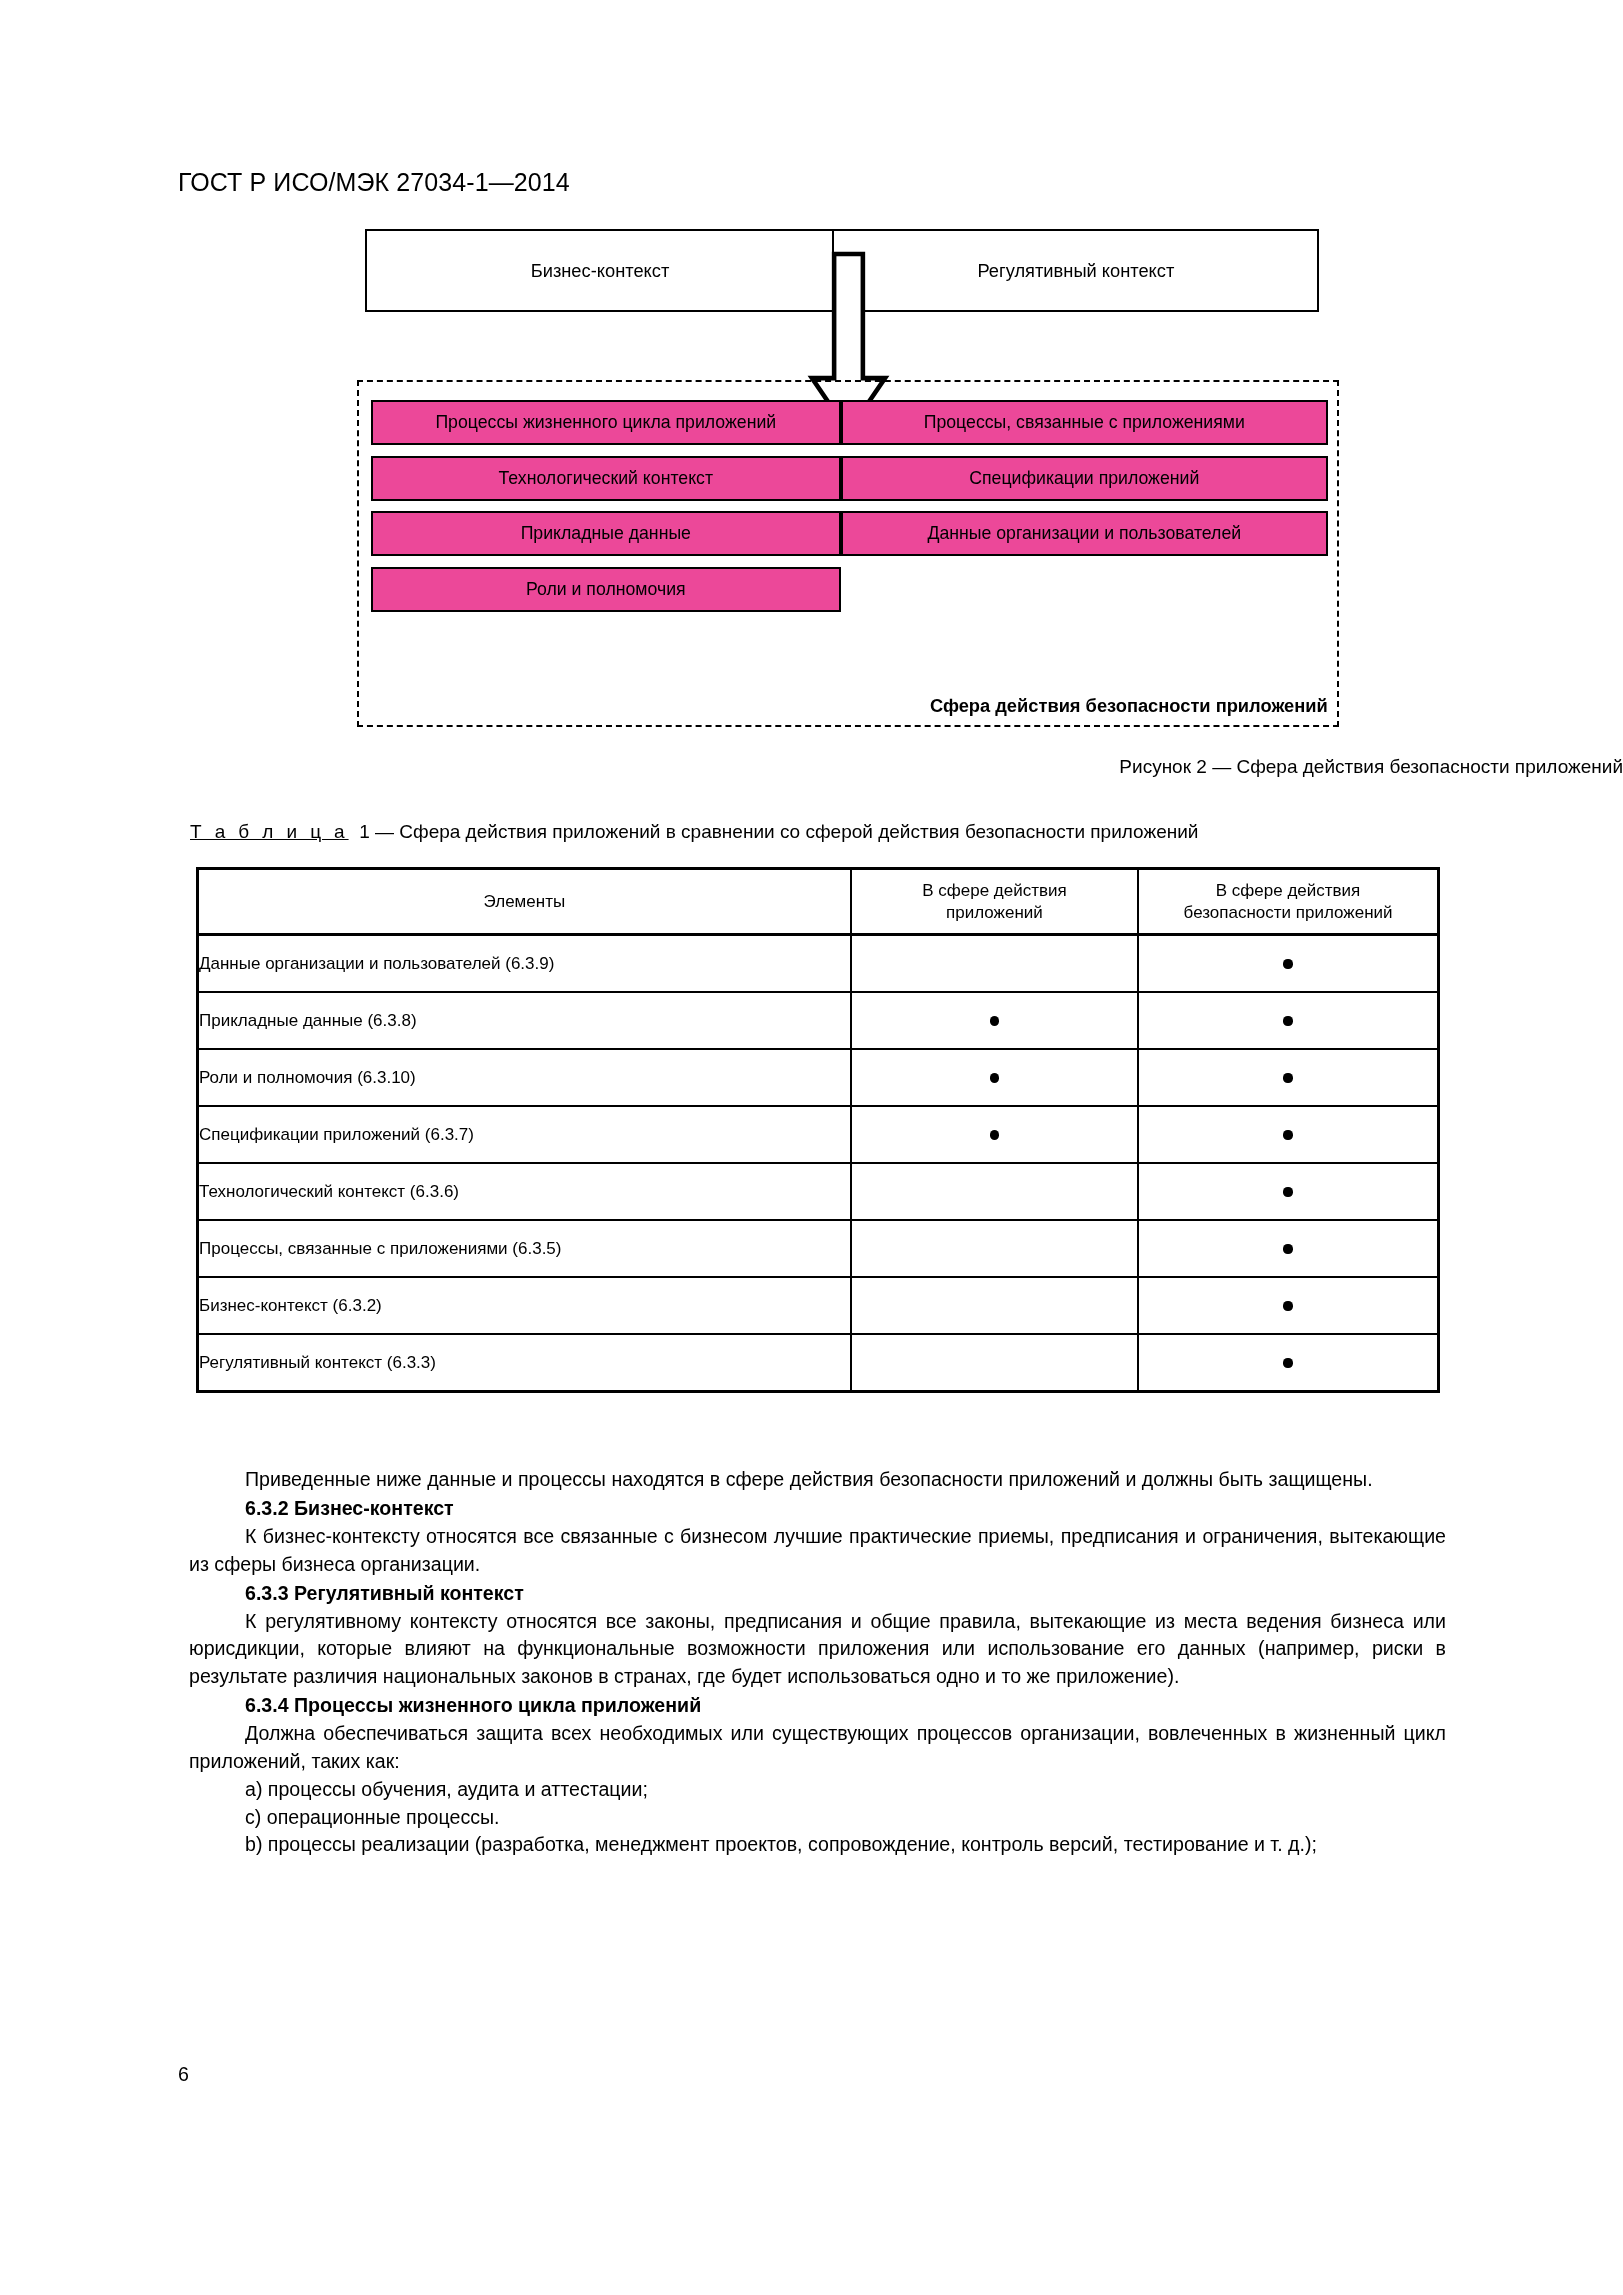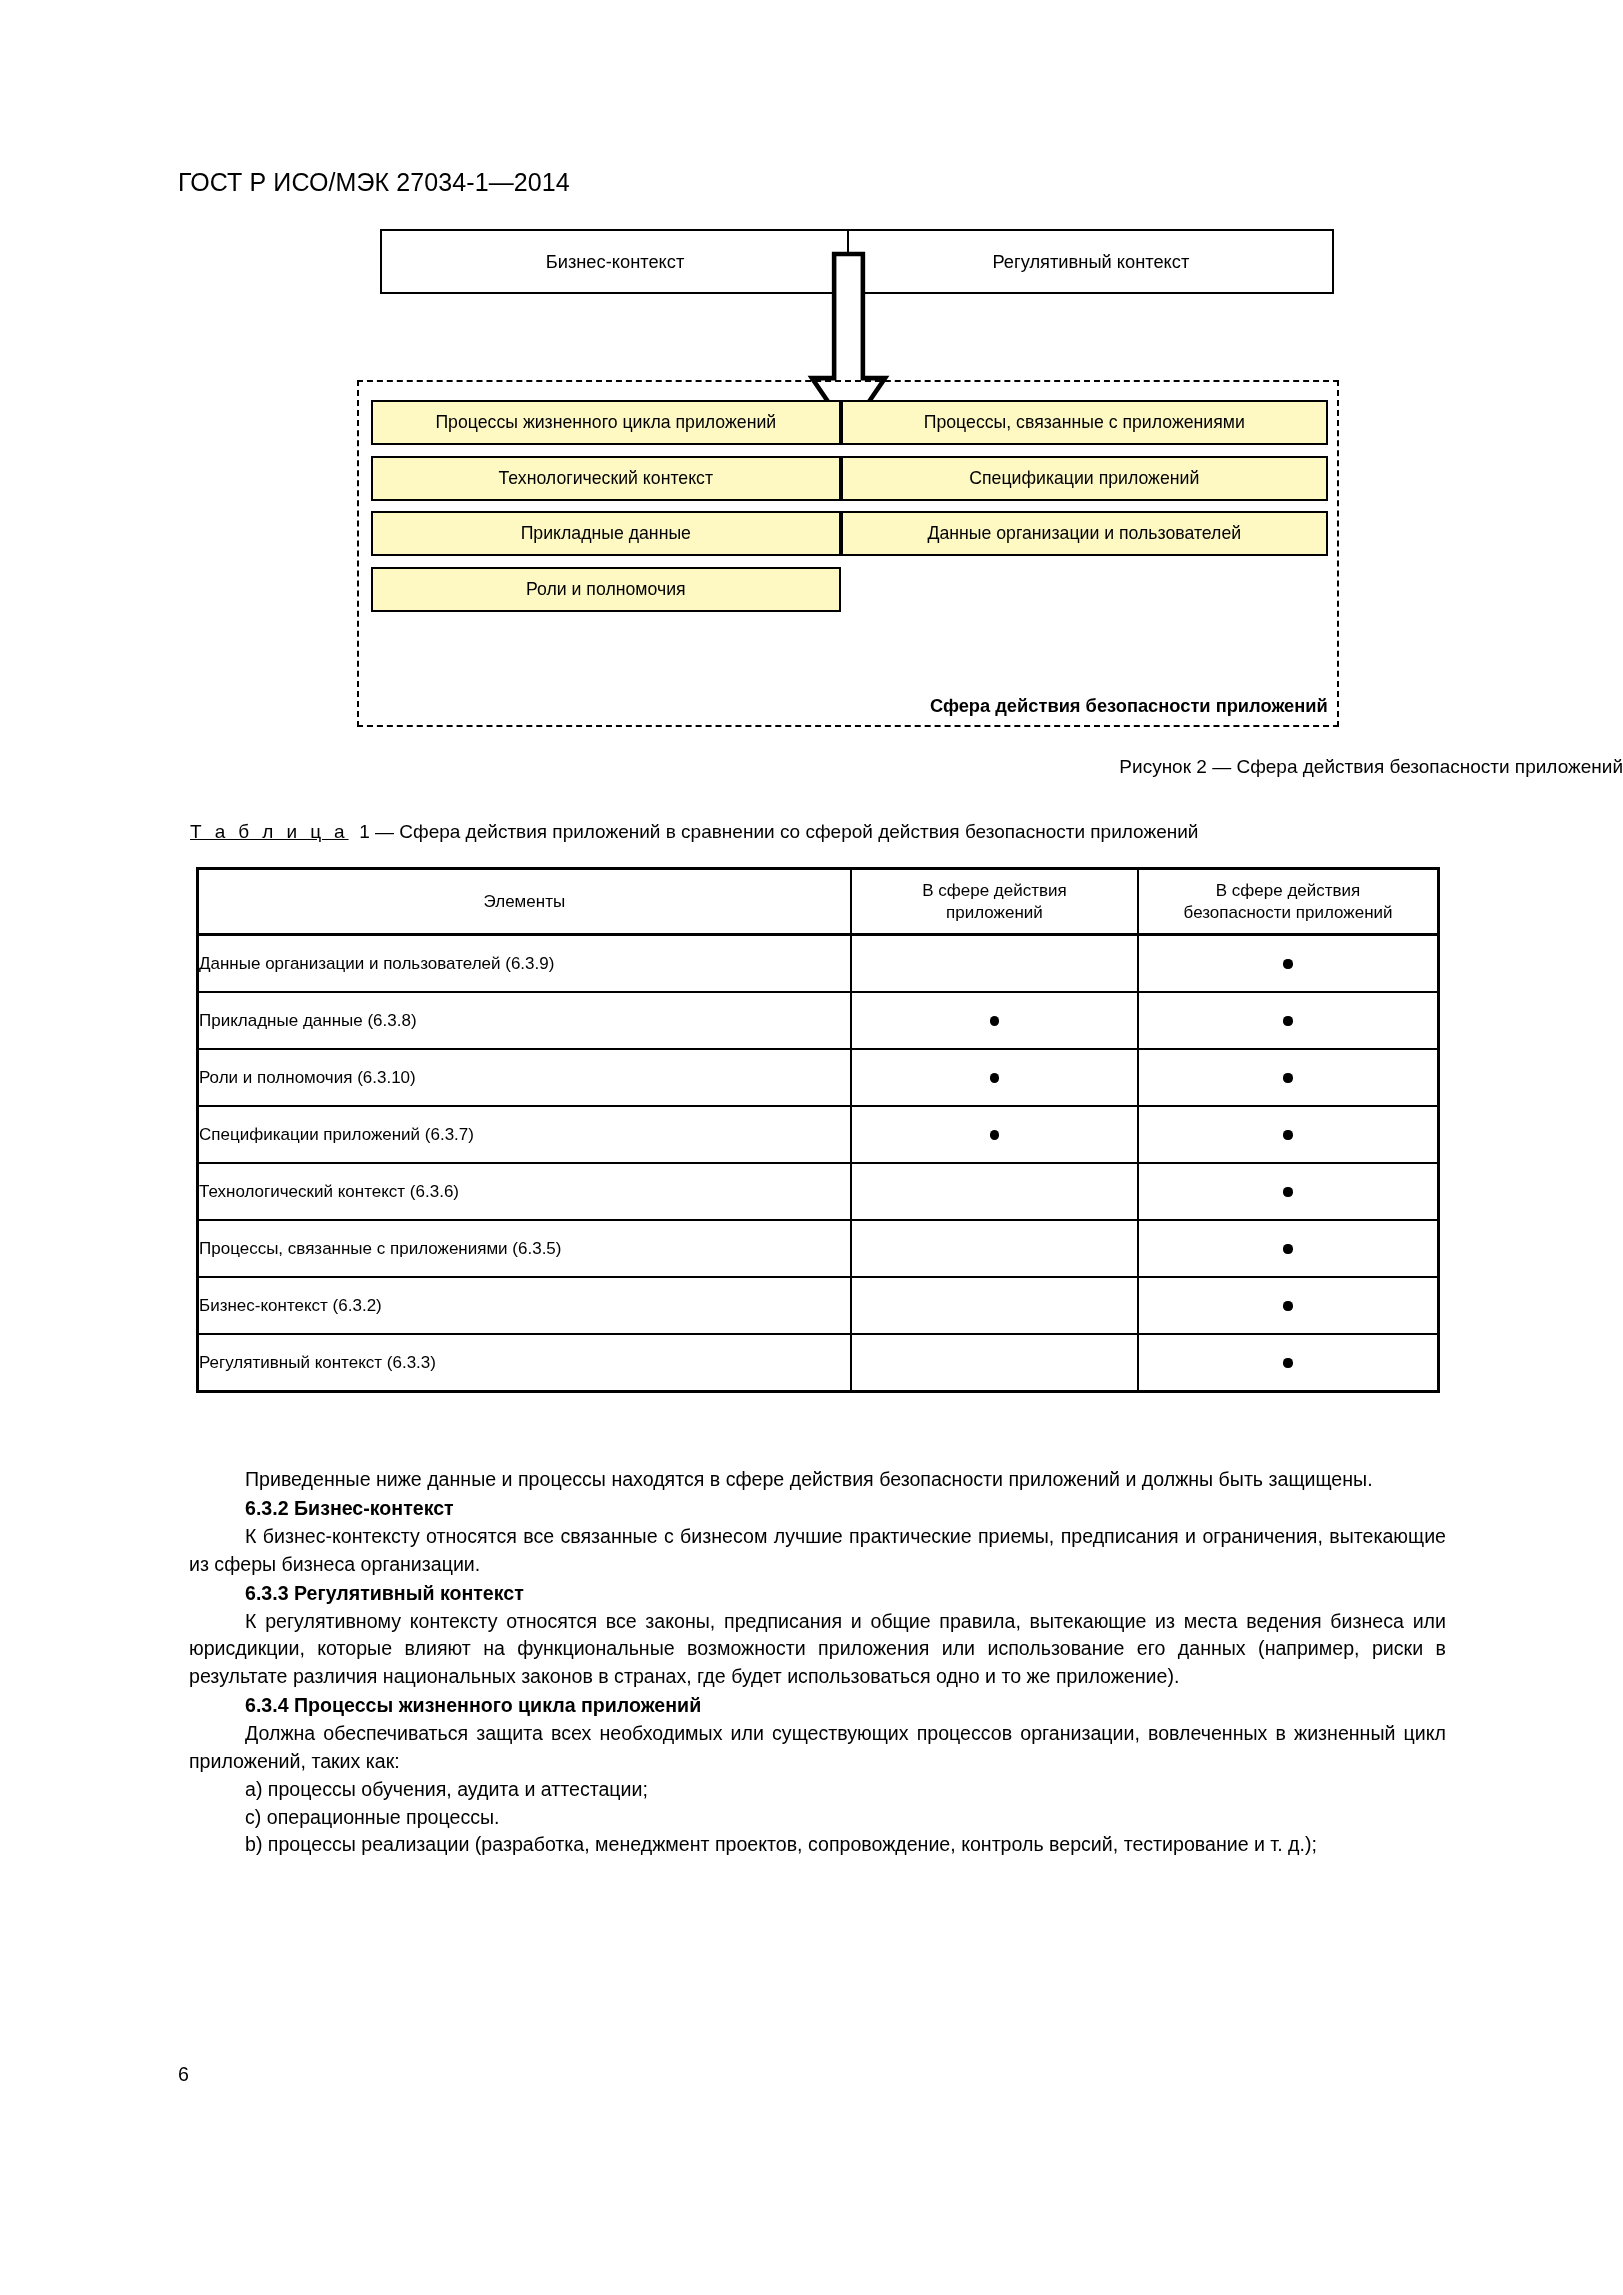--- a/index.html
+++ b/index.html
@@ -39,24 +39,24 @@
     position: absolute;
     left: 357px;
     top: 229px;
     width: 982px;
     height: 497px;
   }
 
   
   .top-row {
     position: absolute;
-    left: 23px;
+    left: 8px;
     top: 0;
     width: 957px;
-    height: 65px;
+    height: 83px;
     display: flex;
   }
   .top-box {
     border: 2.6px solid #000;
     box-sizing: border-box;
     display: flex;
     align-items: center;
     justify-content: center;
     font-size: 18.3px;
     background: #fff;
@@ -95,21 +95,21 @@
     margin-bottom: 10.5px;
   }
   .inner-box {
     border: 2.6px solid #000;
     box-sizing: border-box;
     height: 45px;
     display: flex;
     align-items: center;
     justify-content: center;
     font-size: 17.7px;
-    background: #fef9c3;
+    background: #ec4899;
     text-align: center;
     padding: 0 3.9px;
   }
   .inner-box.col-left  { width: 470px; }
   .inner-box.col-right { width: 487px; margin-left: 0px; }
   .inner-box.blank {
     border: none;
     background: transparent;
   }
 

